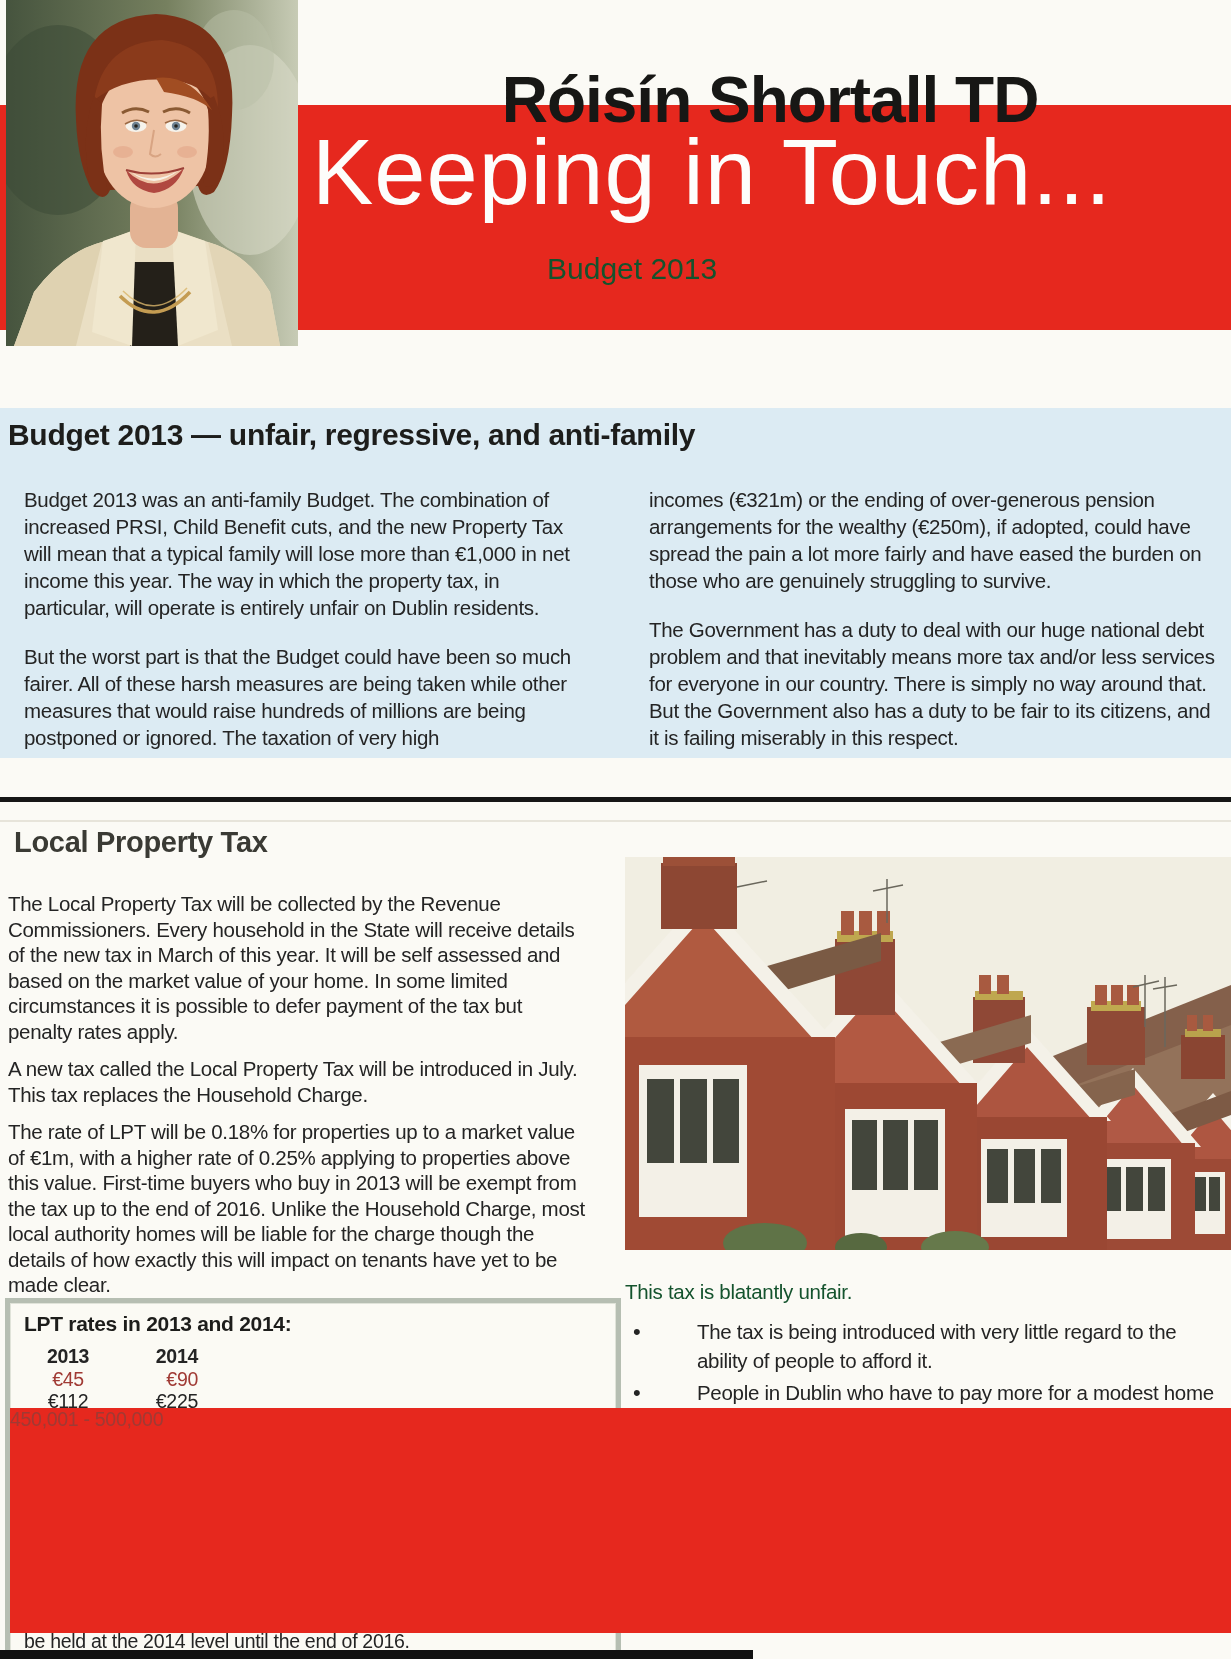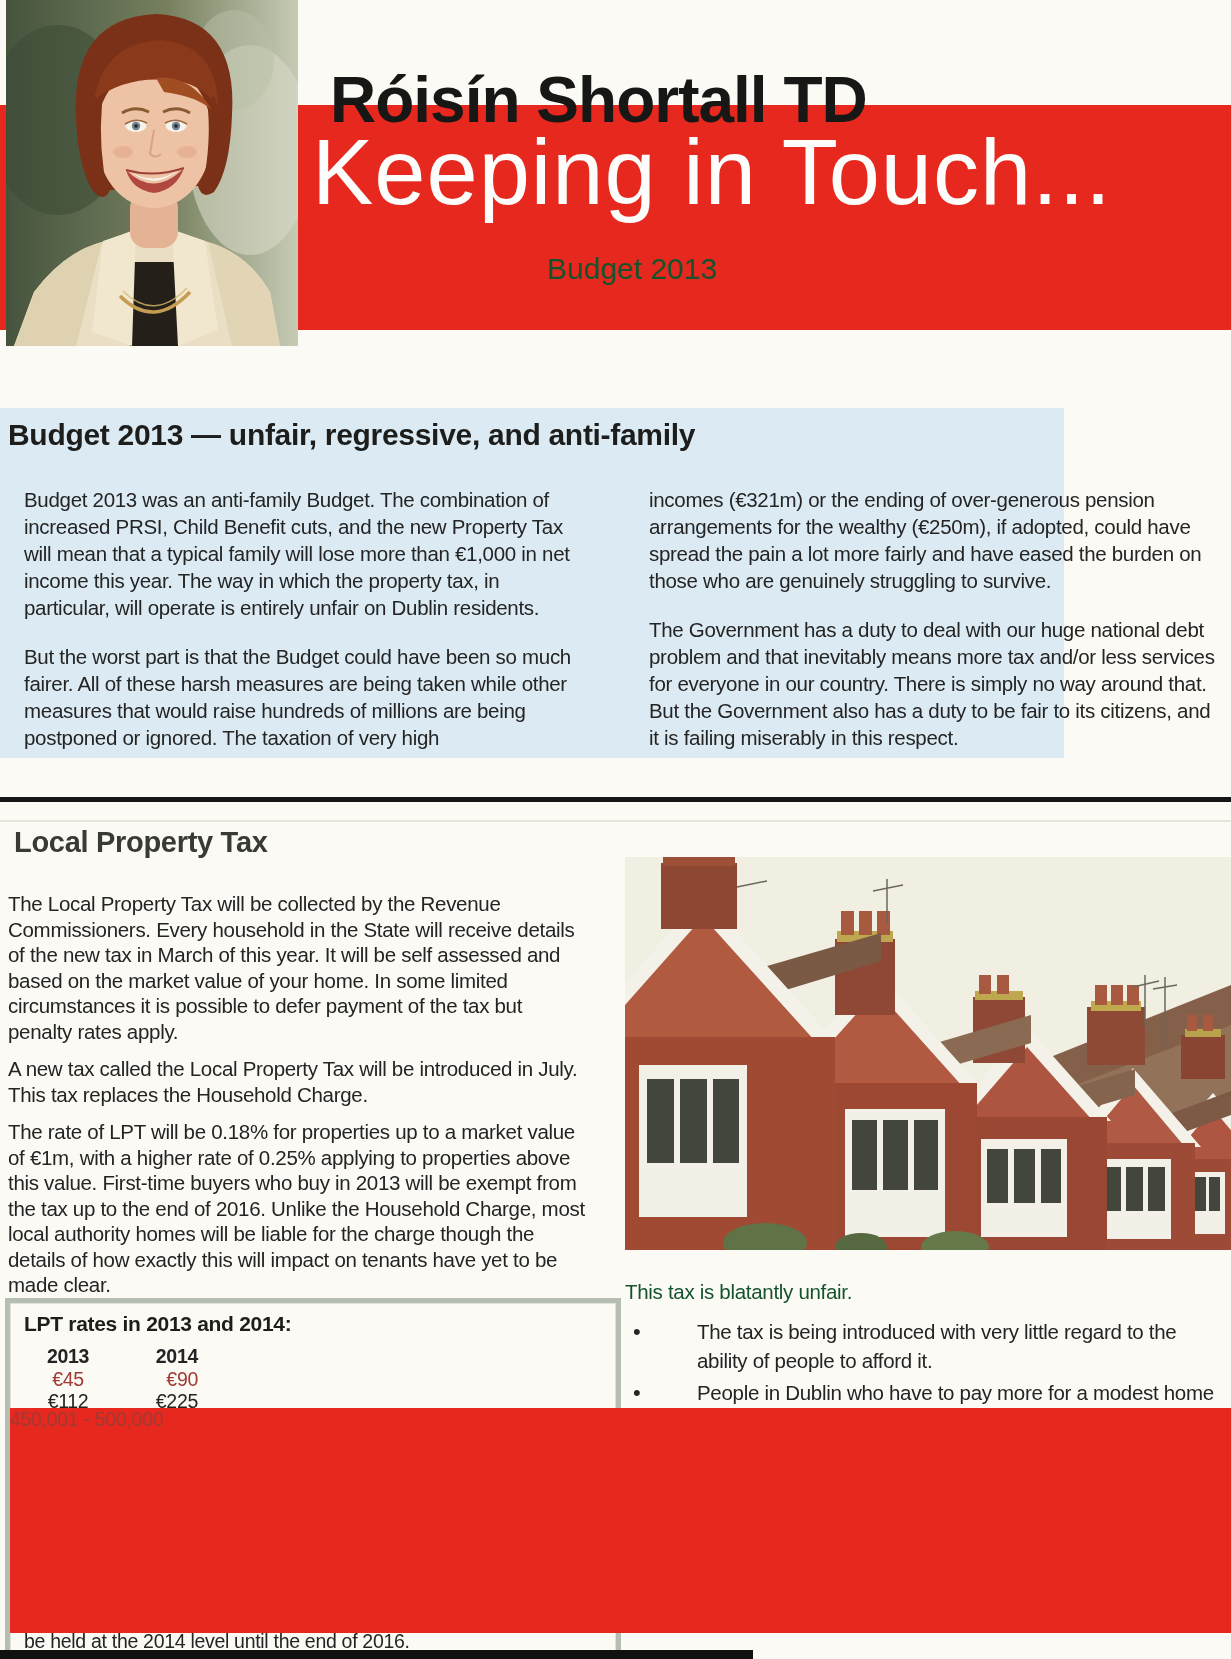--- a/index.html
+++ b/index.html
@@ -8,32 +8,32 @@
     position:relative;width:1231px;height:1659px;margin:0 auto;
     background:#fbfaf5;overflow:hidden;
     font-family:"Liberation Sans","DejaVu Sans",sans-serif;
     color:#222;
   }
   
   .band{position:absolute;left:0;top:105px;width:1231px;height:225px;background:#e6281e;}
   .portrait{position:absolute;left:6px;top:0;width:292px;height:346px;}
   .mast-name{
     position:absolute;left:330px;top:20px;width:880px;
-    font-size:64px;font-weight:bold;letter-spacing:-1px;color:#171715;white-space:nowrap;
+    font-size:64px;font-weight:bold;letter-spacing:-1px;color:#171715;white-space:nowrap;text-align:center;
   }
   .mast-title{
     position:absolute;left:312px;top:120px;width:940px;
     font-size:92px;font-weight:400;color:#fdfdfb;white-space:nowrap;letter-spacing:1px;
   }
   .mast-sub{
     position:absolute;left:547px;top:252px;
     font-size:30px;color:#14532d;white-space:nowrap;
   }
   
-  .budget{position:absolute;left:0;top:408px;width:1064px;height:350px;background:#dcebf3;}
+  .budget{position:absolute;left:0;top:408px;width:1231px;height:350px;background:#dcebf3;}
   .budget h2{
     position:absolute;left:8px;top:10px;margin:0;
     font-size:30px;font-weight:bold;letter-spacing:-0.3px;color:#1d1d1b;white-space:nowrap;
   }
   .bcol{position:absolute;top:78px;font-size:20.5px;line-height:27px;letter-spacing:-0.3px;color:#242424;}
   .bcol p{margin:0 0 22px 16px;}
   .bcol-l{left:8px;width:572px;}
   .bcol-r{left:633px;width:592px;}
   
   .divider{position:absolute;left:0;top:797px;width:1231px;height:5px;background:#161616;}

